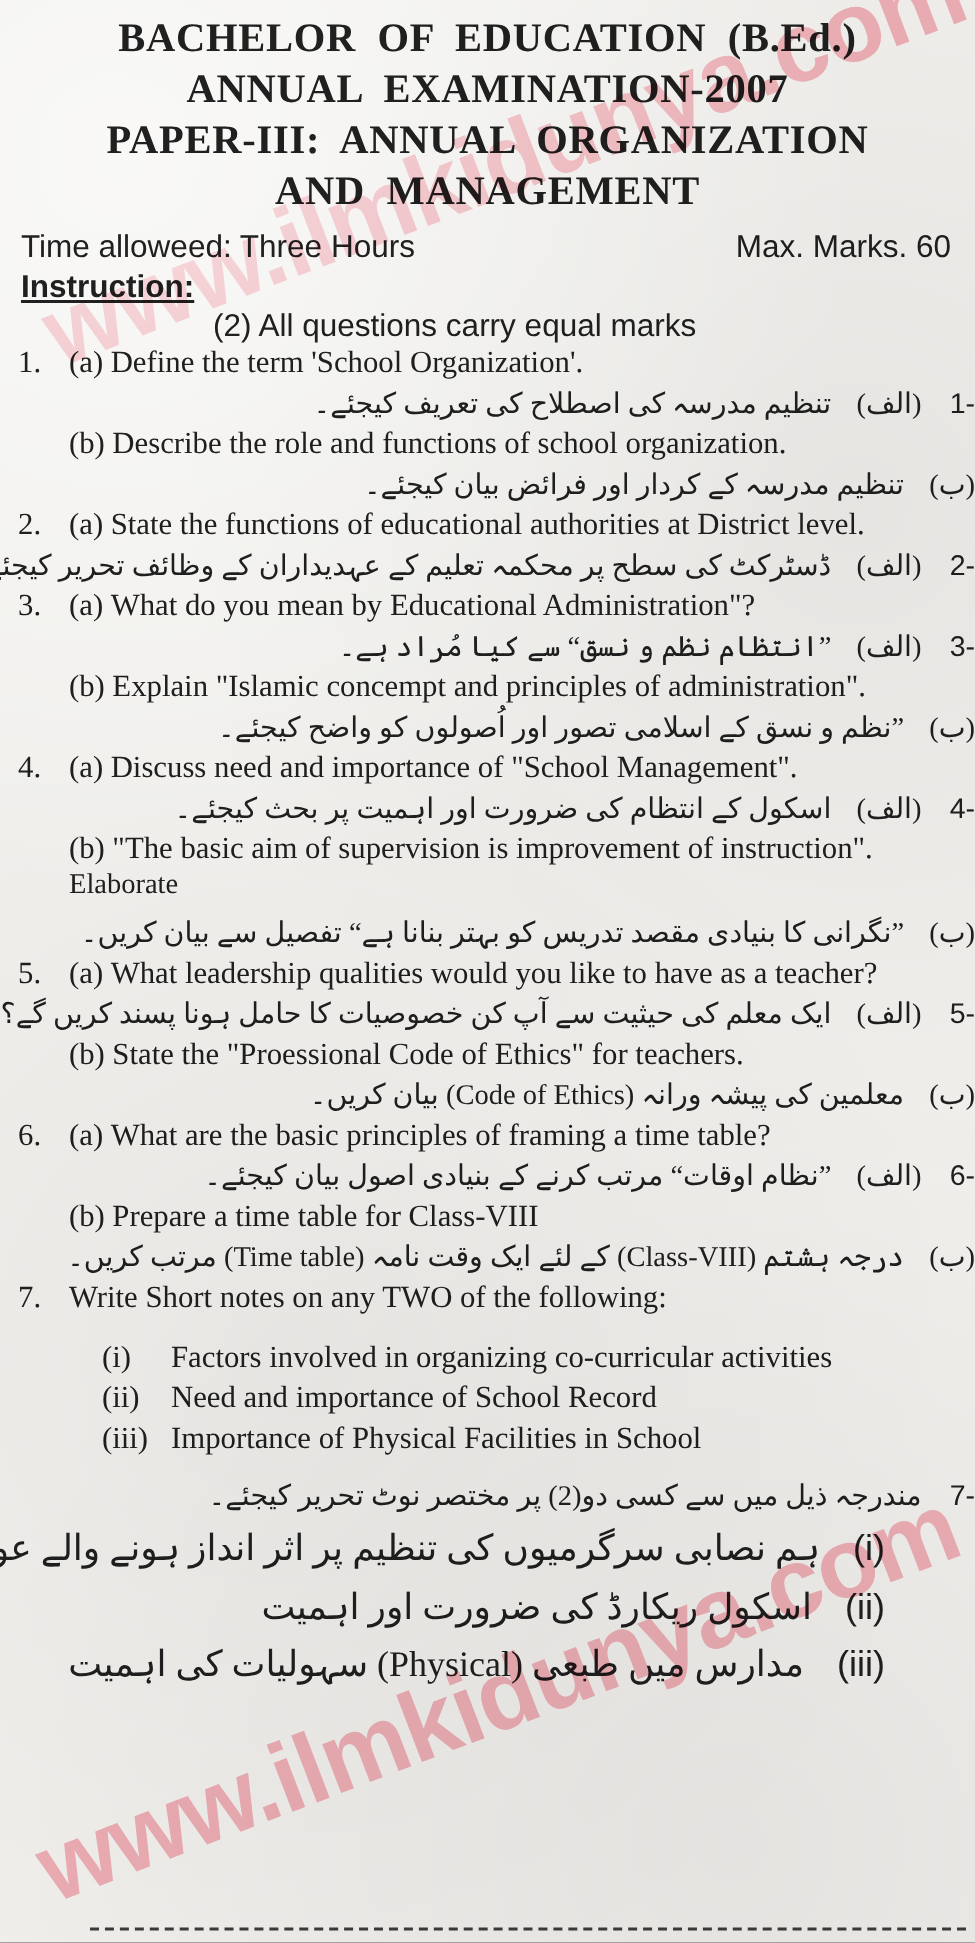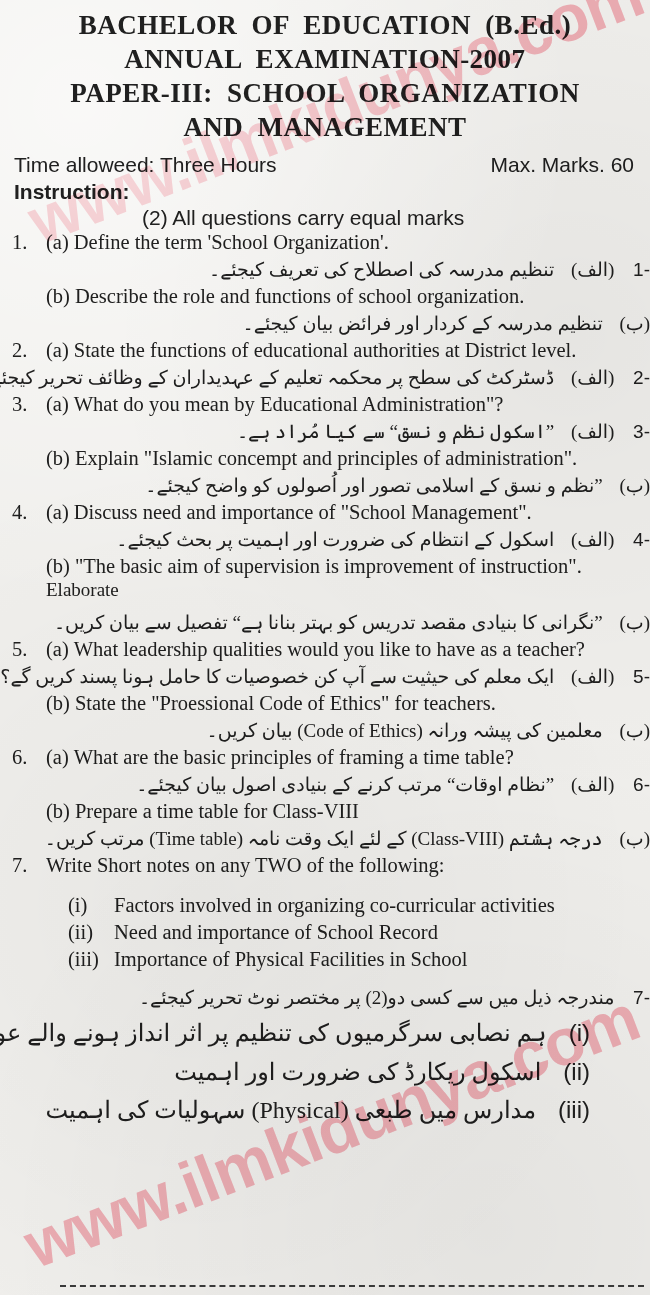--- a/index.html
+++ b/index.html
@@ -90,20 +90,21 @@
   }
   .meta-row {
     display: flex;
     justify-content: space-between;
     align-items: baseline;
   }
   .instr-row {
     display: flex;
     align-items: baseline;
     margin-top: 3px;
+    text-decoration: underline;
   }
   .instr-label { font-weight: bold; margin-right: 10px; }
   .instr-second {
     margin-top: 2px;
     padding-left: 128px;
   }
 
   
   .qblock { position: relative; }
   .eng-line {
@@ -203,21 +204,21 @@
 <div class="page">
 
   <div class="watermark watermark-top">www.ilmkidunya.com</div>
   <div class="watermark watermark-bottom">www.ilmkidunya.com</div>
 
   <div class="content">
 
     <div class="heading">
       <span class="heading-line">BACHELOR OF EDUCATION (B.Ed.)</span>
       <span class="heading-line">ANNUAL EXAMINATION-2007</span>
-      <span class="heading-line">PAPER-III: SCHOOL ORGANIZATION</span>
+      <span class="heading-line">PAPER-III: ANNUAL ORGANIZATION</span>
       <span class="heading-line">AND MANAGEMENT</span>
     </div>
 
     <div class="meta">
       <div class="meta-row">
         <span>Time alloweed: Three Hours</span>
         <span>Max. Marks. 60</span>
       </div>
       <div class="instr-row">
         <span class="instr-label">Instruction:</span>
@@ -264,21 +265,21 @@
 
     <div class="qblock">
       <div class="eng-line">
         <span class="qnum">3.</span>
         <span class="part-label">(a)</span>
         <span class="eng-text">What do you mean by Educational Administration"?</span>
       </div>
       <div class="urdu-line">
         <span class="urdu-num">-3</span>
         <span class="urdu-part">(الف)</span>
-        <span class="urdu-body">”اسکول نظم و نسق“ سے کیا مُراد ہے۔</span>
+        <span class="urdu-body">”انتظام نظم و نسق“ سے کیا مُراد ہے۔</span>
       </div>
       <div class="eng-line">
         <span class="qnum-blank"></span>
         <span class="part-label">(b)</span>
         <span class="eng-text">Explain "Islamic concempt and principles of administration".</span>
       </div>
       <div class="urdu-line">
         <span class="urdu-part">(ب)</span>
         <span class="urdu-body">”نظم و نسق کے اسلامی تصور اور اُصولوں کو واضح کیجئے۔</span>
       </div>

